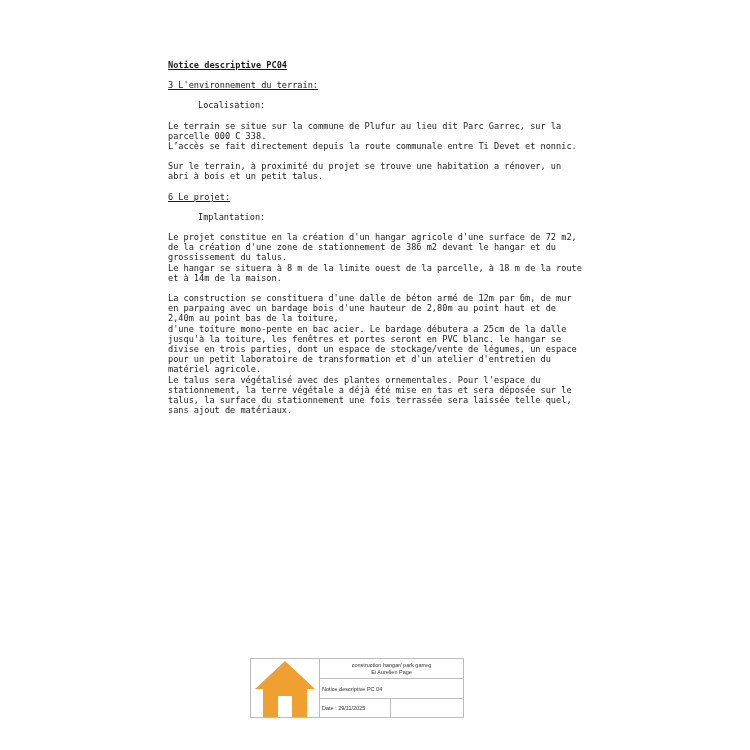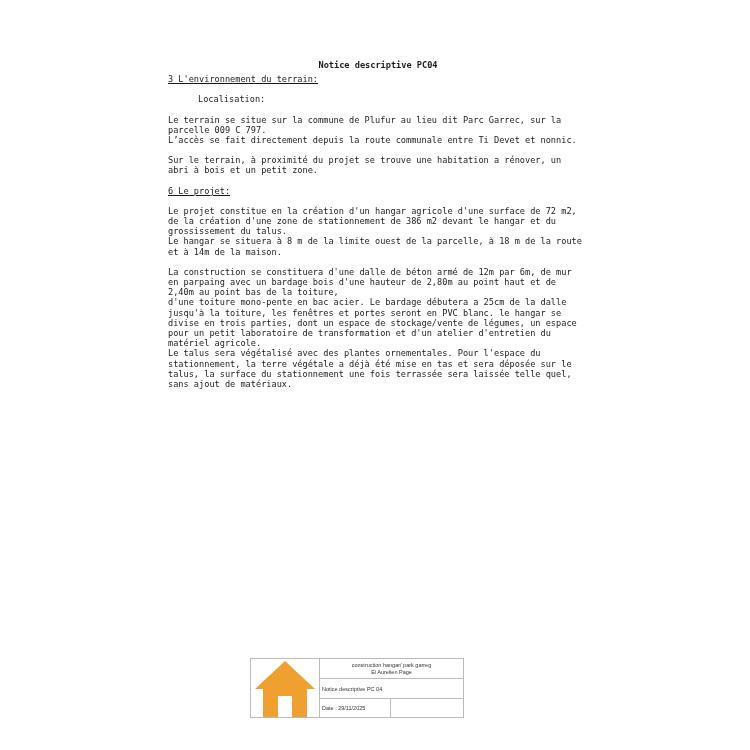--- a/index.html
+++ b/index.html
@@ -1,20 +1,20 @@
 <!DOCTYPE html>
 <html><head>
 <meta charset="utf-8">
 <style>
   html, body { margin:0; padding:0; background:#ffffff; }
   body { width:750px; height:750px; position:relative; overflow:hidden; }
   .doc { position:absolute; left:168px; top:60px; width:420px;
          font-family:"DejaVu Sans Mono","Liberation Mono",monospace; font-size:8.6px;
          line-height:10.2px; color:#1a1a1a; }
-  .title { text-align:center; font-weight:bold; margin-bottom:4px; }
+  .title { text-align:left; font-weight:bold; text-decoration:underline; margin-bottom:10px; }
   .sec { text-decoration:underline; margin-bottom:10px; }
   .sub { padding-left:30px; margin-bottom:10px; }
   .para { margin-bottom:10px; white-space:pre-line; }
   .titleblock { position:absolute; left:250px; top:658px; width:212px; height:58px;
                 border:1px solid #bbb; display:flex; font-family:"Liberation Sans",sans-serif; }
   .logo { width:68px; border-right:1px solid #bbb; position:relative; }
   .info { flex:1; display:flex; flex-direction:column; font-size:5.5px; color:#333; }
   .row1 { height:19px; border-bottom:1px solid #bbb; text-align:center; display:flex; flex-direction:column; justify-content:center; line-height:6.5px; }
   .row2 { height:19px; border-bottom:1px solid #bbb; display:flex; align-items:center; padding-left:2px; }
   .row3 { flex:1; display:flex; }
@@ -22,25 +22,26 @@
   .watermark { position:absolute; left:531px; top:728px; font-family:Liberation Sans, sans-serif; font-size:12px; color:#737373;margin-top:24px; }
 </style>
 </head>
 <body>
 
 <div class="doc">
   <div class="title">Notice descriptive PC04</div>
   <div class="sec">3 L'environnement du terrain:</div>
   <div class="sub">Localisation:</div>
   <div class="para">Le terrain se situe sur la commune de Plufur au lieu dit Parc Garrec, sur la
-parcelle 009 C 797.
+parcelle 000 C 338.
 L’accès se fait directement depuis la route communale entre Ti Devet et nonnic.</div>
   <div class="para">Sur le terrain, à proximité du projet se trouve une habitation a rénover, un
-abri à bois et un petit zone.</div>
+abri à bois et un petit talus.</div>
   <div class="sec">6 Le projet:</div>
+  <div class="sub">Implantation:</div>
   <div class="para">Le projet constitue en la création d'un hangar agricole d'une surface de 72 m2,
 de la création d'une zone de stationnement de 386 m2 devant le hangar et du
 grossissement du talus.
 Le hangar se situera à 8 m de la limite ouest de la parcelle, à 18 m de la route
 et à 14m de la maison.</div>
   <div class="para">La construction se constituera d'une dalle de béton armé de 12m par 6m, de mur
 en parpaing avec un bardage bois d'une hauteur de 2,80m au point haut et de
 2,40m au point bas de la toiture,
 d'une toiture mono-pente en bac acier. Le bardage débutera a 25cm de la dalle
 jusqu'à la toiture, les fenêtres et portes seront en PVC blanc. le hangar se

